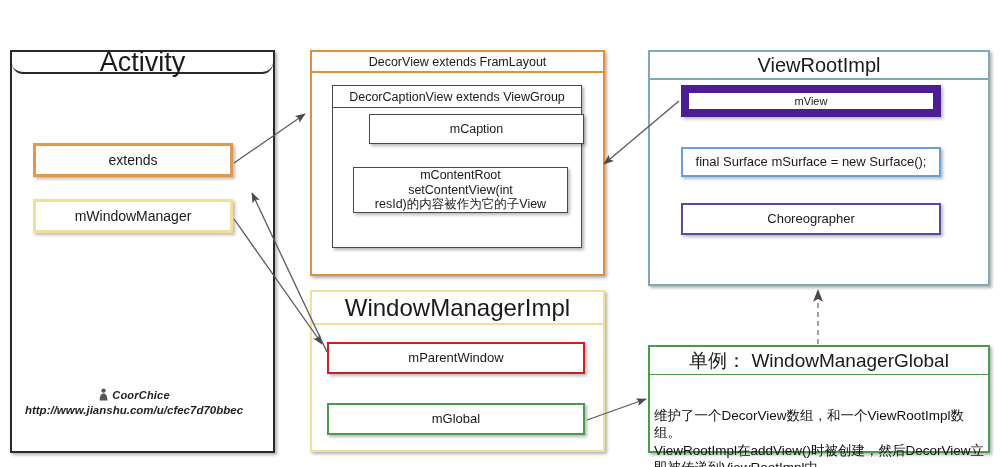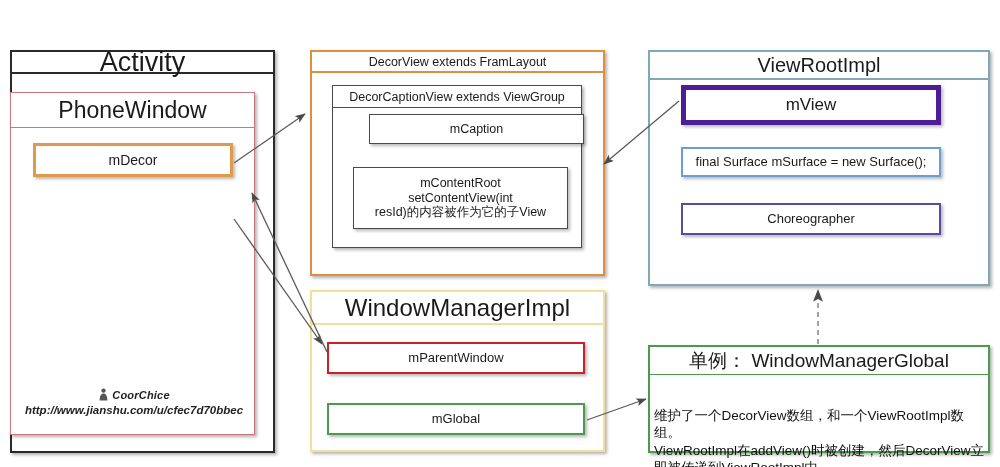--- a/index.html
+++ b/index.html
@@ -18,21 +18,21 @@
        background:#ffffff;}
   .lbl{position:absolute;box-sizing:border-box;background:#ffffff;
        display:flex;align-items:center;justify-content:center;
        text-align:center;box-shadow:2px 2px 3px rgba(0,0,0,.28);
        line-height:1.18;}
 
   
   #activity{left:10px;top:50px;width:265px;height:403px;
             border:2px solid #2a2a2a;}
   #activity-hdr{height:22px;border-bottom:2px solid #2a2a2a;
-            font-size:27px;}
+            font-size:27px;border-radius:18px;}
   #phonewindow{left:10px;top:92px;width:245px;height:343px;
             border:1.5px solid #c9777a;}
   #phonewindow-hdr{height:35px;border-bottom:1.5px solid #c9777a;
             font-size:23px;}
   #mdecor{left:33px;top:143px;width:200px;height:34px;
             border:3px solid #e09a4e;font-size:14px;}
   #mwindowmanager{left:33px;top:199px;width:200px;height:34px;
             border:3px solid #f2e09a;font-size:14px;}
 
   
@@ -44,38 +44,38 @@
 
   
   #decorview{left:310px;top:50px;width:295px;height:226px;
              border:2px solid #e08f3c;}
   #decorview-hdr{height:21px;border-bottom:2px solid #e08f3c;font-size:12.5px;}
   #decorcaption{left:332px;top:85px;width:250px;height:163px;
              border:1.5px solid #4a4a4a;}
   #decorcaption-hdr{height:22px;border-bottom:1.5px solid #4a4a4a;font-size:12.5px;}
   #mcaption{left:369px;top:114px;width:215px;height:30px;
              border:1.5px solid #4a4a4a;font-size:12.5px;}
-  #mcontentroot{left:353px;top:167px;width:215px;height:62px;
+  #mcontentroot{left:353px;top:167px;width:215px;height:46px;
              border:1.5px solid #4a4a4a;font-size:12.5px;padding:16px 6px;}
 
   
   #wmimpl{left:310px;top:290px;width:295px;height:162px;
           border:2px solid #f2e09a;}
   #wmimpl-hdr{height:33px;border-bottom:2px solid #f2e09a;font-size:24px;}
   #mparentwindow{left:327px;top:342px;width:258px;height:32px;
           border:2.5px solid #cc2026;font-size:13px;}
   #mglobal{left:327px;top:403px;width:258px;height:32px;
           border:2px solid #4c9a4c;font-size:13px;}
 
   
   #viewrootimpl{left:648px;top:50px;width:342px;height:236px;
           border:2px solid #7fa8b8;}
   #viewrootimpl-hdr{height:28px;border-bottom:2px solid #7fa8b8;font-size:20px;}
-  #mview{left:681px;top:85px;width:260px;height:40px;
-          border:5px solid #4c1d95;font-size:17px;}
+  #mview{left:681px;top:85px;width:260px;height:32px;
+          border:8px solid #4c1d95;font-size:11px;}
   #msurface{left:681px;top:147px;width:260px;height:30px;
           border:2px solid #6a9fd4;font-size:13px;}
   #choreographer{left:681px;top:203px;width:260px;height:32px;
           border:2.5px solid #5b4a9e;font-size:13px;}
 
   
   #wmglobal{left:648px;top:345px;width:342px;height:108px;
           border:2px solid #4c9a4c;padding-left:29px;}
   #wmglobal-hdr{height:28px;border-bottom:1.5px solid #4c9a4c;font-size:19px;}
   #wmglobal-body{position:absolute;left:652px;top:375px;width:334px;
@@ -87,26 +87,24 @@
 </style>
 </head>
 <body>
 
 <div class="canvas">
 
   <div class="box" id="activity">
     <div class="hdr" id="activity-hdr">Activity</div>
   </div>
 
-  <div class="box" id="phonewindow">
-    <div class="hdr" id="phonewindow-hdr">PhoneWindow</div>
-  </div>
 
-  <div class="lbl" id="mdecor">mDecor</div>
+  <div class="lbl" id="mdecor">extends</div>
 
+  <div class="lbl" id="mwindowmanager">mWindowManager</div>
 
   <div class="wm">
     <div class="l1">
       <span class="pic">
         <svg width="11" height="13" viewBox="0 0 11 13">
           <circle cx="5.5" cy="2.6" r="2.2" fill="#555"></circle>
           <path d="M1.6 12.5 C1.6 7.6 3.2 5.4 5.5 5.4 C7.8 5.4 9.4 7.6 9.4 12.5 Z" fill="#555"></path>
         </svg>
       </span><span>CoorChice</span>
     </div>

